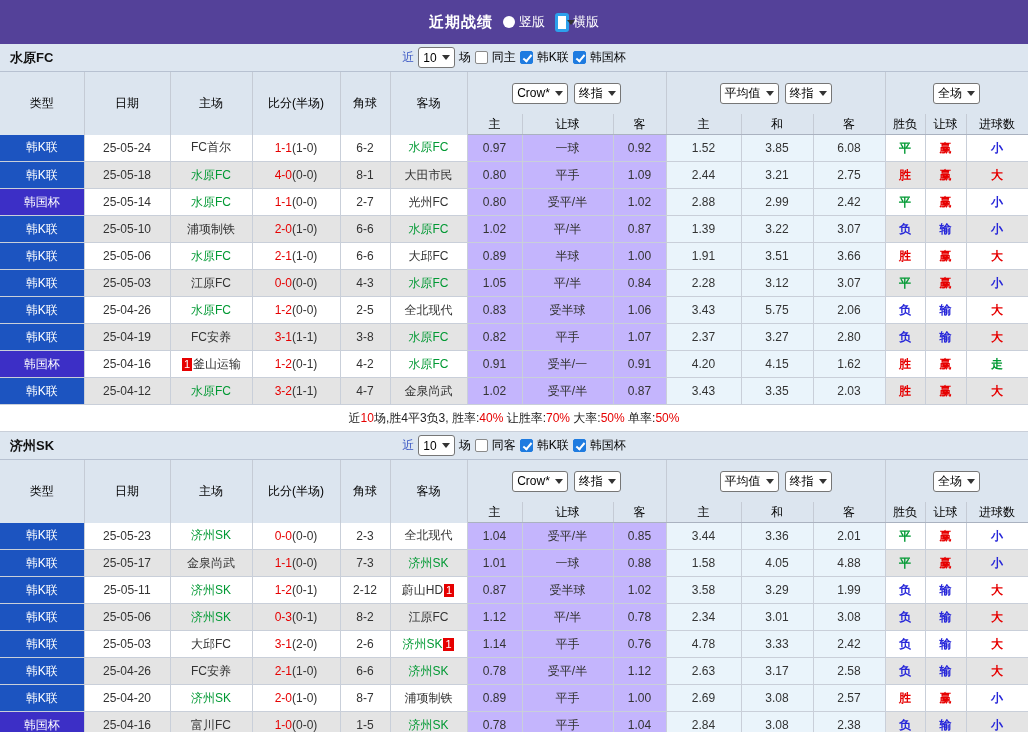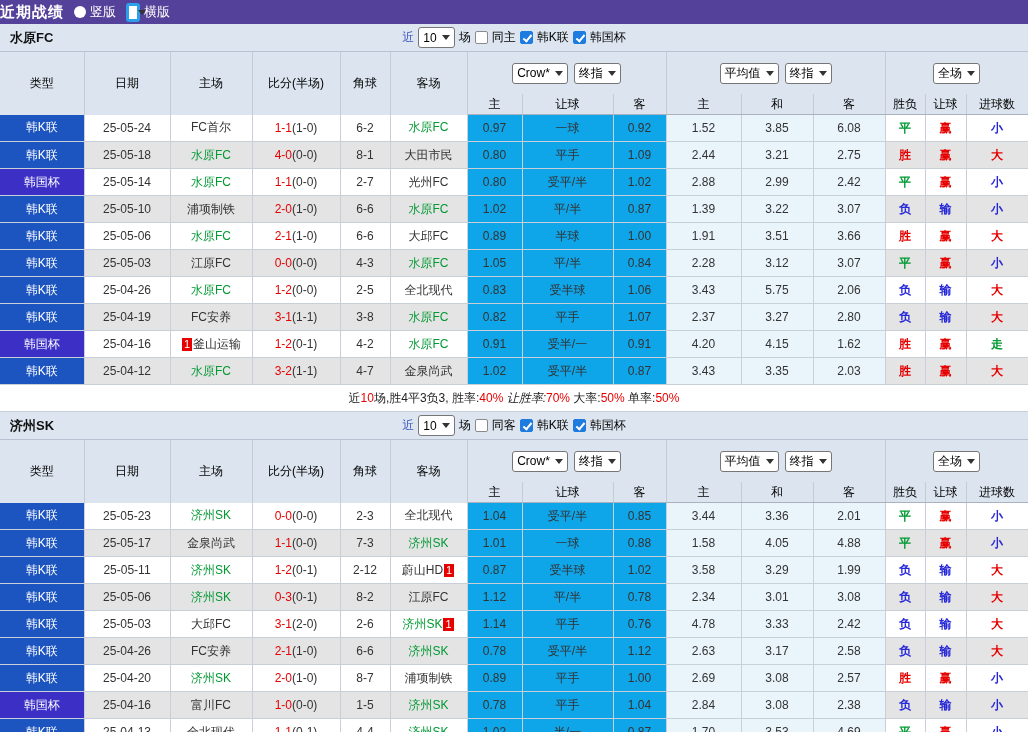--- a/index.html
+++ b/index.html
@@ -1,18 +1,18 @@
 <!DOCTYPE html>
 <html><head>
 <meta charset="utf-8">
 <style>
   html,body{margin:0;padding:0;background:#fff;}
   body{width:1028px;font-family:"Liberation Sans","DejaVu Sans",sans-serif;color:#222;}
   
-  .titlebar{height:24px;background:#544199;display:flex;align-items:center;justify-content:flex-start;gap:10px;}
+  .titlebar{height:44px;background:#544199;display:flex;align-items:center;justify-content:center;gap:10px;}
   .titlebar .tt{color:#fff;font-size:15px;font-weight:bold;letter-spacing:1px;}
   .radio-wrap{display:flex;align-items:center;gap:4px;color:#fff;font-size:13px;}
   .radio{display:inline-block;width:12px;height:12px;border-radius:50%;background:#fff;box-sizing:border-box;}
   .radio.sel{border:3px solid #2da0ec;}
   
   .secbar{height:27px;background:#dde6f0;border-bottom:1px solid #b7c1d1;position:relative;display:flex;align-items:center;justify-content:center;}
   .teamname{position:absolute;left:10px;font-size:13px;font-weight:bold;color:#111;}
   .controls{display:flex;align-items:center;gap:4px;font-size:12px;color:#000;}
   .lbl-near{color:#3a57c4;}
   .sel{display:inline-flex;align-items:center;background:#fff;border:1px solid #767676;border-radius:3px;padding:0 4px;height:19px;font-size:12px;color:#000;cursor:default;}
@@ -26,21 +26,21 @@
   .hd-main th{height:42px;}
   .hd-dd{border-bottom:none;height:21px;}
   .hd-sub th{height:20px;border-top:none;border-bottom:1px solid #aab2c0;}
   .hd-dd .ddwrap{display:flex;justify-content:center;gap:6px;align-items:center;}
   td{height:26px;text-align:center;font-size:12px;border-right:1px solid #c9cfd9;border-bottom:1px solid #c9cfd9;padding:0;overflow:hidden;white-space:nowrap;color:#333;}
   td.type{color:#fff;}
   td.t-league{background:#1c54c0;}
   td.t-cup{background:#3c2fc6;}
   tr:nth-child(even) td.alt{background:#e4e4e4;}
   td.alt{background:#fff;}
-  td.bg-cream{background:#0ea5e9;}
+  td.bg-cream{background:#c4b5fd;}
   td.bg-blue{background:#eaf4fb;}
   .team-green{color:#009933;}
   .score-red{color:#e60000;}
   .badge{display:inline-block;background:#e60000;color:#fff;font-size:11px;line-height:13px;padding:0 2px;margin:0 1px;}
   .outcome{font-weight:bold;}
   
   .summary{height:26px;display:flex;align-items:center;justify-content:center;font-size:12px;background:#fff;border-bottom:1px solid #c9cfd9;}
   .sum-k{color:#222;}
   .sum-r{color:#e60000;}
 </style>
@@ -302,21 +302,21 @@
             <td class="alt outcome" style="color: rgb(230, 0, 0);">赢</td>
             <td class="alt outcome" style="color: rgb(230, 0, 0);">大</td>
           </tr>
         </tbody>
     </table>
     <div class="summary">
         <span class="sum-k" style="white-space: pre;">近</span>
         <span class="sum-r" style="white-space: pre;">10</span>
         <span class="sum-k" style="white-space: pre;">场,胜4平3负3, 胜率:</span>
         <span class="sum-r" style="white-space: pre;">40%</span>
-        <span class="sum-k" style="white-space: pre; font-style: italic;"> 让胜率:</span>
+        <span class="sum-k" style="white-space: pre;"> 让胜率:</span>
         <span class="sum-r" style="white-space: pre;">70%</span>
         <span class="sum-k" style="white-space: pre;"> 大率:</span>
         <span class="sum-r" style="white-space: pre;">50%</span>
         <span class="sum-k" style="white-space: pre;"> 单率:</span>
         <span class="sum-r" style="white-space: pre;">50%</span>
       </div>
   </div>
 
   <div class="section">
     <div class="secbar">

